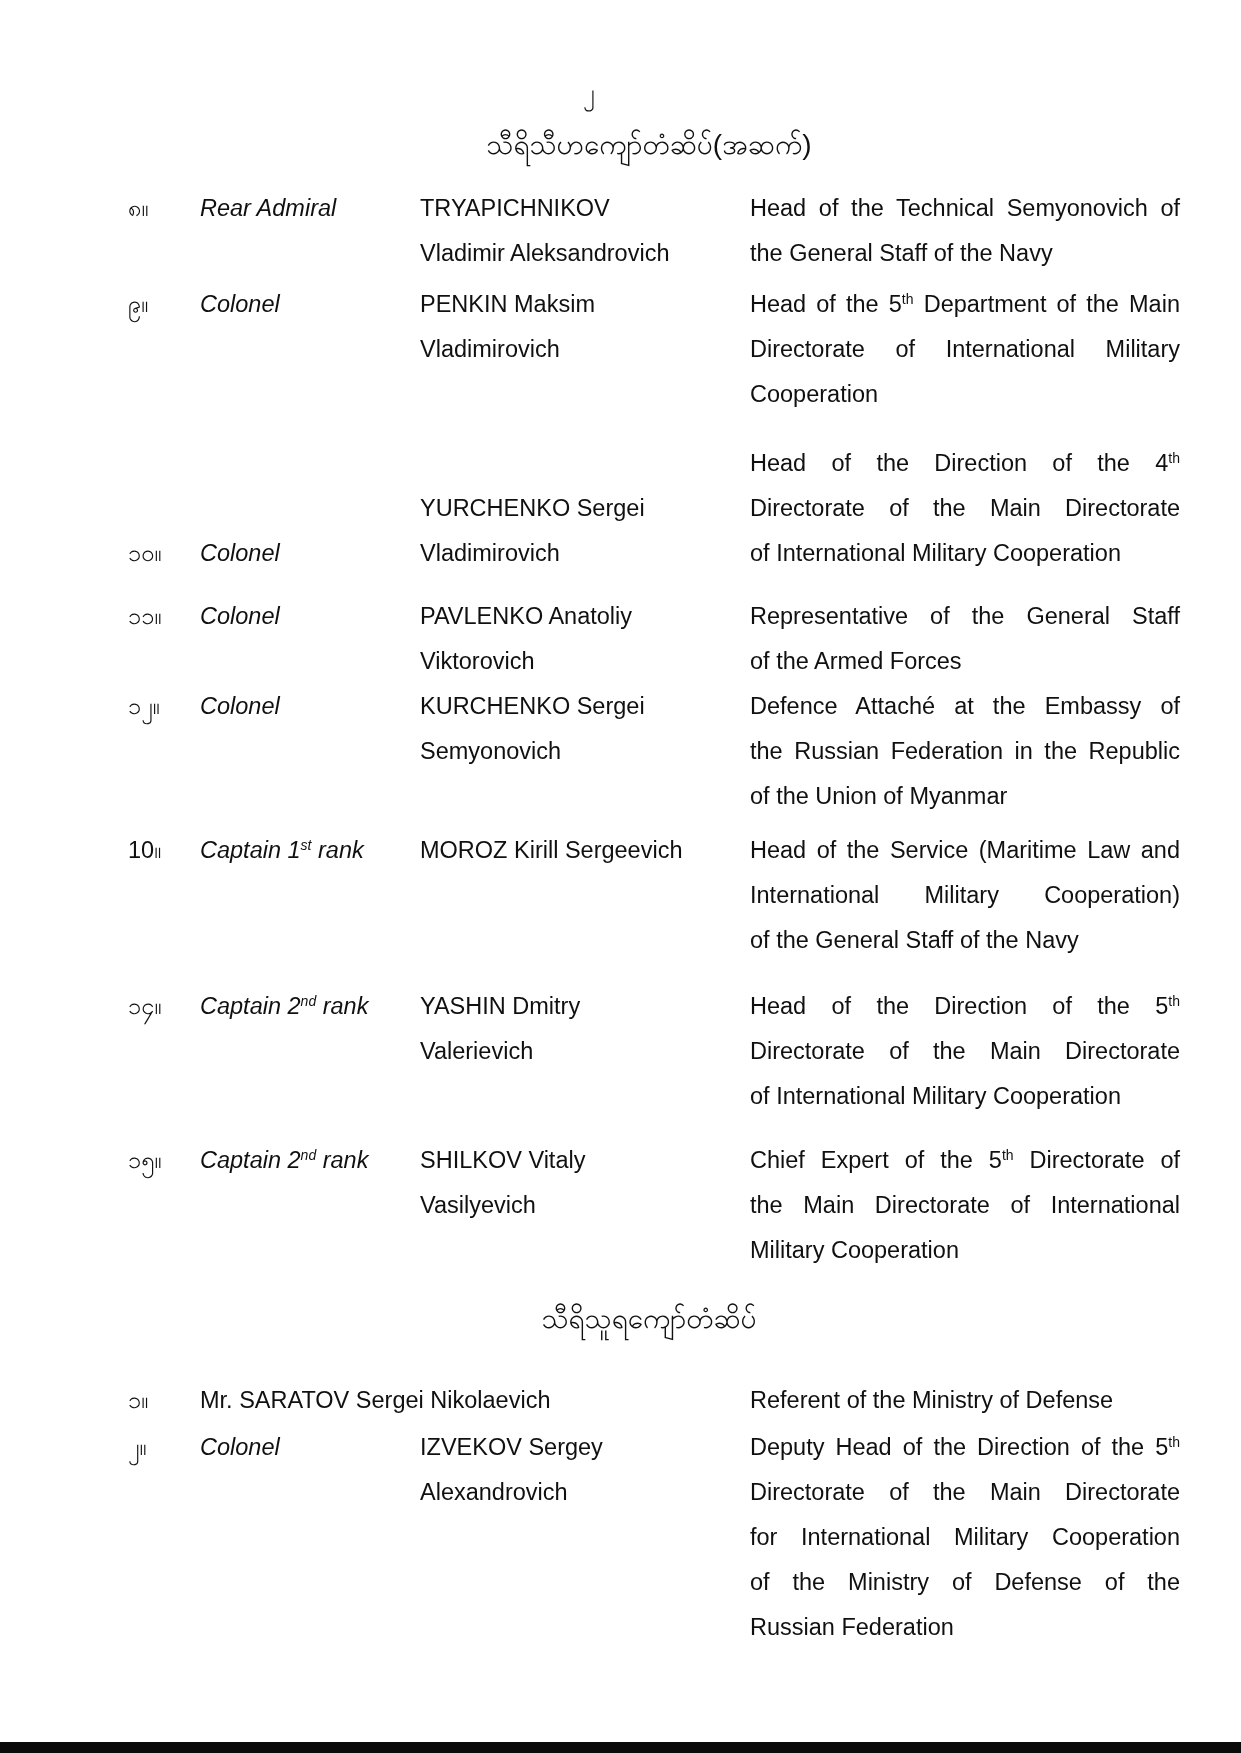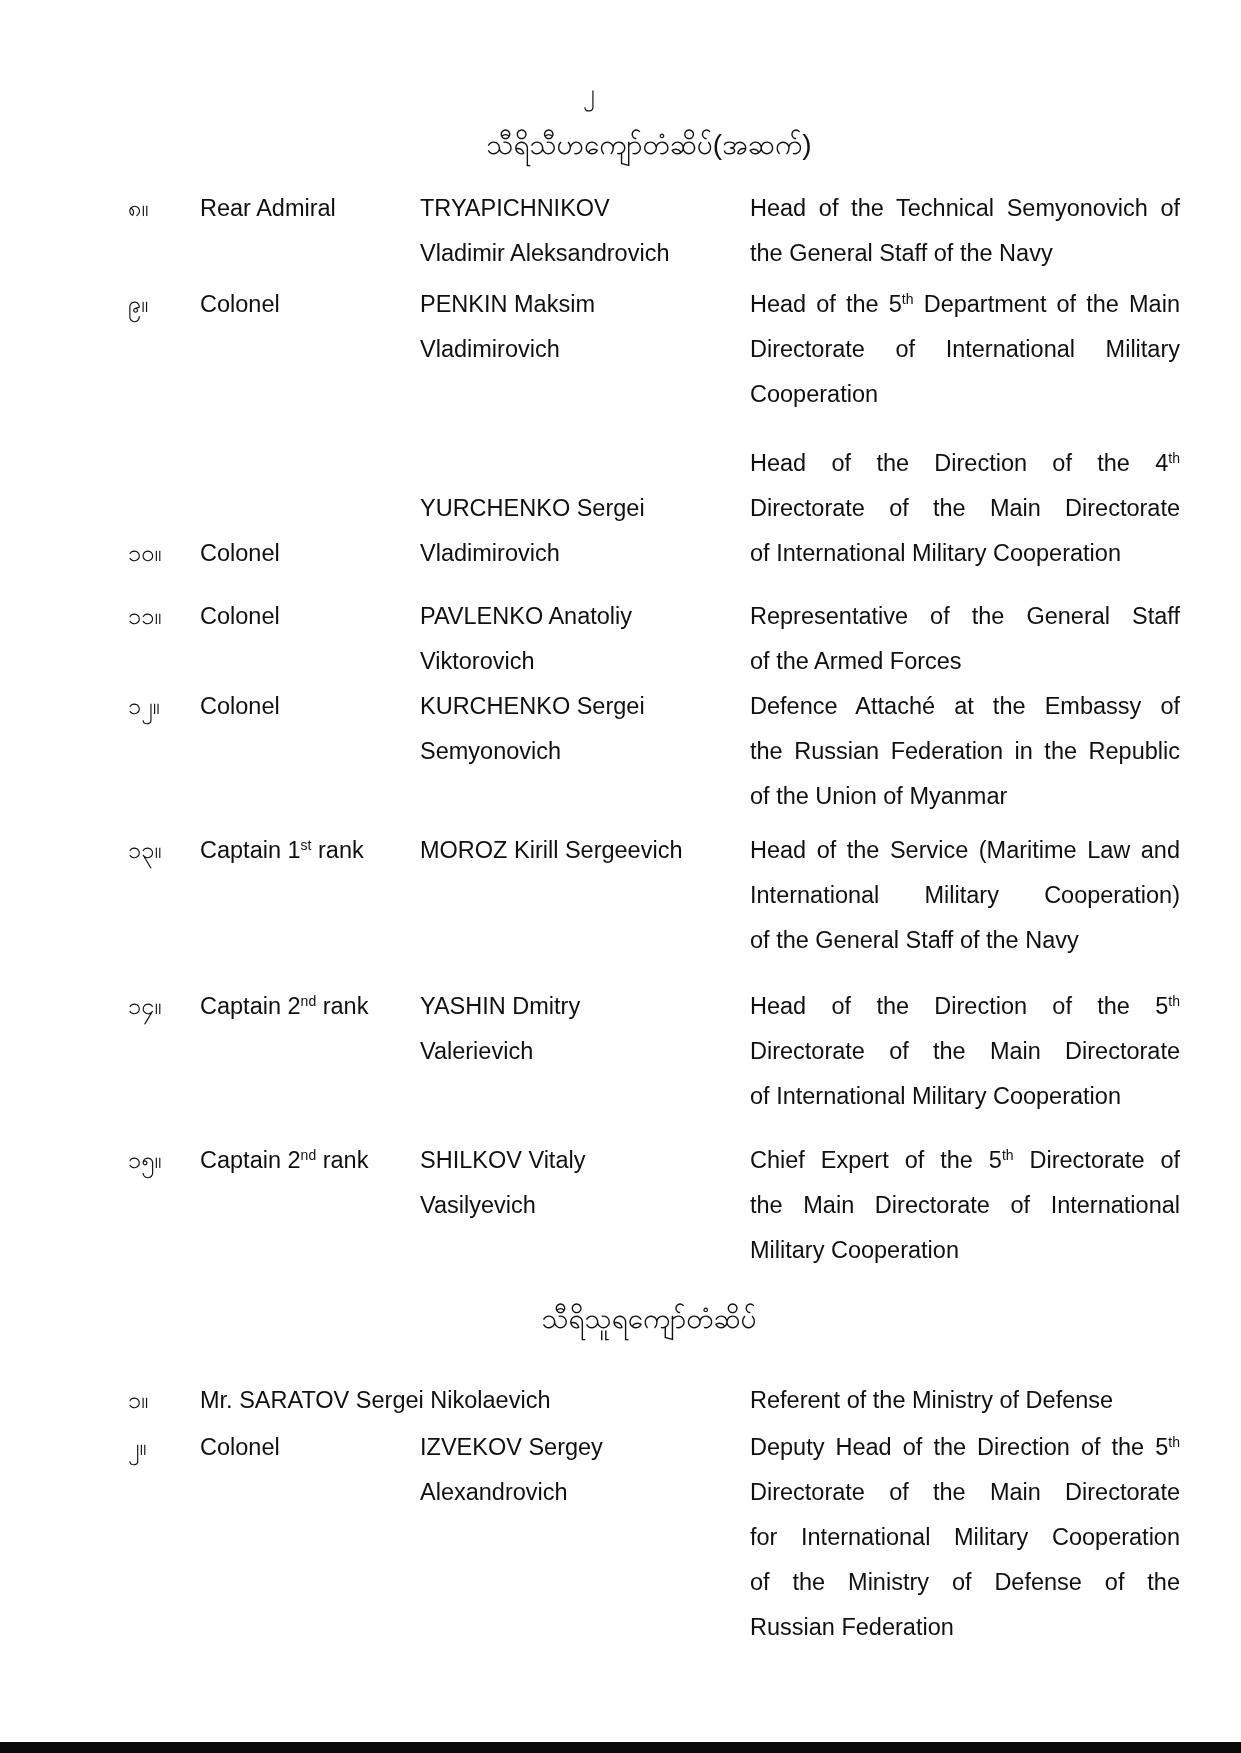--- a/index.html
+++ b/index.html
@@ -26,21 +26,21 @@
   }
   .t1{margin-top:5px;margin-bottom:16px;}
   .t2{margin-top:22px;margin-bottom:35px;line-height:48px;}
   .entries{padding-left:128px;}
   .entry{
     display:flex;align-items:flex-start;
     font-size:23.5px;line-height:45px;
   }
   .col{flex:0 0 auto;}
   .col.num{width:72px;}
-  .col.rank{width:220px;}
+  .col.rank{width:220px;font-style:italic;}
   .col.name{width:330px;}
   .col.name.wide{width:550px;}
   .col.pos{width:430px;}
   .pos .line.just{text-align:justify;text-align-last:justify;}
   sup{
     font-size:14px;line-height:0;
     position:relative;top:-8px;vertical-align:baseline;
   }
   .footer-bar{
     position:absolute;left:0;bottom:0;
@@ -121,21 +121,21 @@
           <div class="line">KURCHENKO Sergei</div>
           <div class="line">Semyonovich</div>
         </div>
         <div class="col pos">
           <div class="line just">Defence Attaché at the Embassy of</div>
           <div class="line just">the Russian Federation in the Republic</div>
           <div class="line">of the Union of Myanmar</div>
         </div>
       </div>
       <div class="entry" style="margin-top: 9px;">
-        <div class="col num">၁၃။</div>
+        <div class="col num">10။</div>
         <div class="col rank">
           <div class="line">Captain 1<sup>st</sup> rank</div>
         </div>
         <div class="col name">
           <div class="line">MOROZ Kirill Sergeevich</div>
         </div>
         <div class="col pos">
           <div class="line just">Head of the Service (Maritime Law and</div>
           <div class="line just">International Military Cooperation)</div>
           <div class="line">of the General Staff of the Navy</div>

